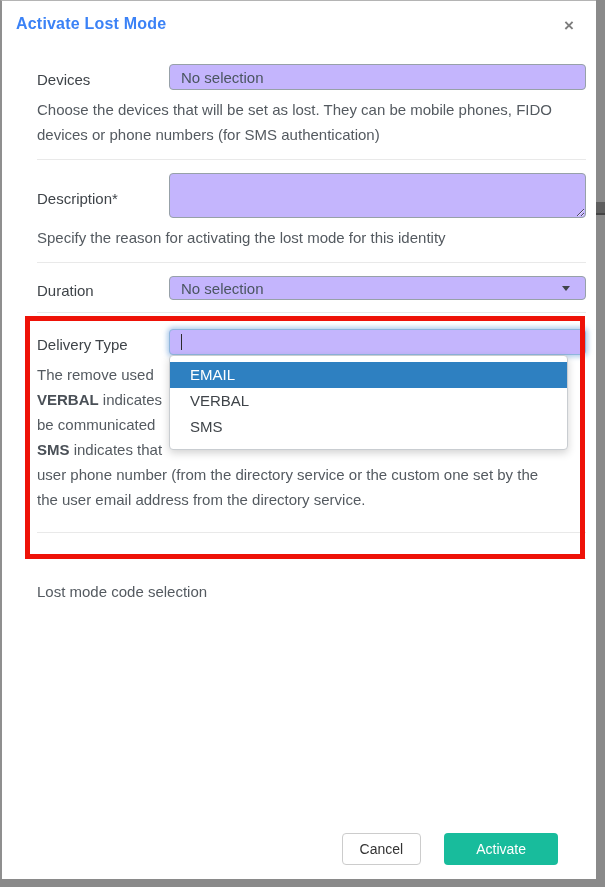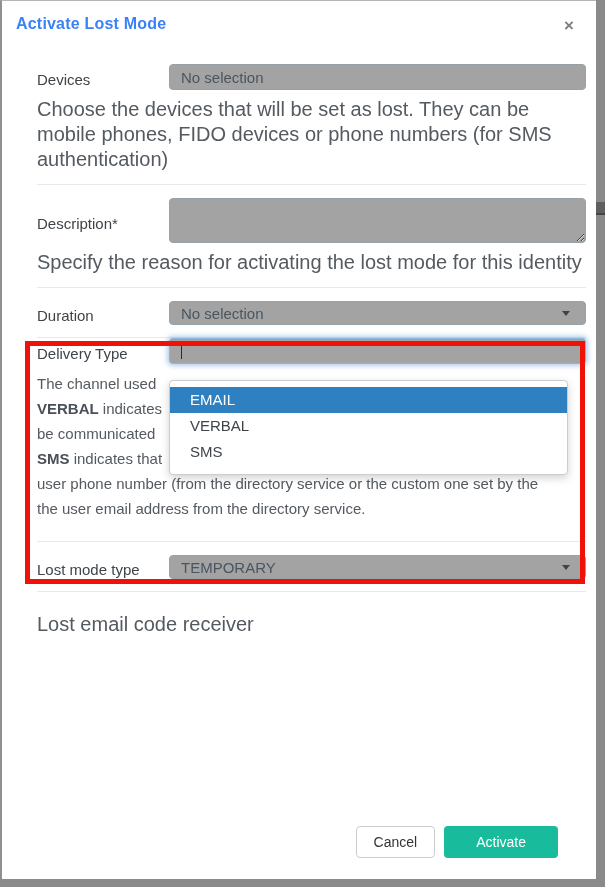--- a/index.html
+++ b/index.html
@@ -20,47 +20,47 @@
   .modal-body { padding:28px 10px 0 35px; }
 
   .section { border-top:1px solid #e9e9e9; padding:13px 0 12px 0; }
   .section.first { border-top:none; padding-top:0; }
 
   .field-row { display:flex; align-items:center; }
   .field-label { width:132px; flex:0 0 132px; padding-top:5px; font-size:15px; color:#3f4449; }
   .control { width:400px; }
 
   .text-input, .select-box, .textarea-box {
-    width:472px; border:1px solid #97a1a8; border-radius:4px; background:#a3a3a3;
+    width:472px; border:1px solid #97a1a8; border-radius:4px; background:#c4b5fd;
     font-size:15px; color:#4a5560; }
   .text-input { height:26px; padding:3px 11px; line-height:18px; }
   input.text-input { outline:none; }
   textarea.textarea-box { height:45px; padding:4px 11px; resize:both; display:block; }
 
   .select-box { height:24px; padding:2px 11px; display:flex; align-items:center; justify-content:space-between; cursor:pointer; }
   .caret { width:0; height:0; border-left:4px solid transparent; border-right:4px solid transparent; border-top:5px solid #3f4449; margin-right:4px; }
 
-  .help { margin-top:7px; font-size:20px; line-height:25px; color:#545a60; max-width:552px; }
+  .help { margin-top:7px; font-size:15px; line-height:25px; color:#545a60; max-width:552px; }
   .help b, .help-line b { color:#4a5057; }
 
   
-  .section.delivery { position:relative; padding-top:0; padding-bottom:20px; }
+  .section.delivery { position:relative; padding-top:16px; padding-bottom:20px; }
   .annotation-box { position:absolute; left:-12px; top:3px; width:560px; height:243px;
     border:5px solid #ee1208; pointer-events:none; z-index:20; }
   .focused-input { border-color:#8fb6dd; box-shadow:0 0 5px 2px rgba(114,164,219,.55);
     display:flex; align-items:center; }
   .text-caret { display:inline-block; width:1px; height:16px; background:#2b2b2b; }
   .help-lines { margin-top:7px; font-size:15px; line-height:25px; color:#545a60; }
   .dropdown-menu { position:absolute; left:132px; top:42px; width:399px; z-index:10;
     background:#fff; border:1px solid #c9cdd1; border-radius:4px;
     box-shadow:0 3px 8px rgba(0,0,0,.18); padding:6px 0 9px 0; }
   .dropdown-option { font-size:15px; color:#3f4449; padding:3px 20px; height:26px; line-height:20px; cursor:pointer; }
   .dropdown-option.active { background:#2e80c1; color:#ffffff; }
 
-  .modal-footer { position:absolute; right:38px; bottom:21px; display:flex; gap:9px; }
+  .modal-footer { position:absolute; right:38px; bottom:14px; display:flex; gap:23px; }
   .btn { font-size:14px; border-radius:4px; padding:7px 17px; cursor:pointer; border:1px solid transparent; }
   .btn-cancel { background:#ffffff; border-color:#cccccc; color:#333333; }
   .btn-activate { background:#18bc9c; color:#ffffff; border:none; padding:7px 32px; }
 </style>
 </head>
 <body>
 
 <div class="modal">
 
   <div class="modal-header">
@@ -100,47 +100,40 @@
       <div class="annotation-box"></div>
 
       <div class="field-row">
         <div class="field-label">Delivery Type</div>
         <div class="text-input control focused-input">
           <span class="text-caret"></span>
         </div>
       </div>
 
       <div class="help-lines">
-        <div class="help-line"><b></b><span>The channel used</span></div>
+        <div class="help-line"><b></b><span>The remove used</span></div>
         <div class="help-line"><b>VERBAL</b><span> indicates</span></div>
         <div class="help-line"><b></b><span>be communicated</span></div>
         <div class="help-line"><b>SMS</b><span> indicates that</span></div>
         <div class="help-line"><b></b><span>user phone number (from the directory service or the custom one set by the</span></div>
         <div class="help-line"><b></b><span>the user email address from the directory service.</span></div>
       </div>
 
       <div class="dropdown-menu">
         <div class="dropdown-option active">EMAIL</div>
         <div class="dropdown-option">VERBAL</div>
         <div class="dropdown-option">SMS</div>
       </div>
     </div>
 
     <div class="section">
-      <div class="field-row">
-        <div class="field-label">Lost mode type</div>
-        <div class="select-box control">
-          <span>TEMPORARY</span>
-          <span class="caret"></span>
-        </div>
-      </div>
     </div>
 
     <div class="section">
-      <div class="help">Lost email code receiver</div>
+      <div class="help">Lost mode code selection</div>
     </div>
 
   </div>
 
   <div class="modal-footer">
     <button class="btn btn-cancel">Cancel</button>
     <button class="btn btn-activate">Activate</button>
   </div>
 
 </div>

